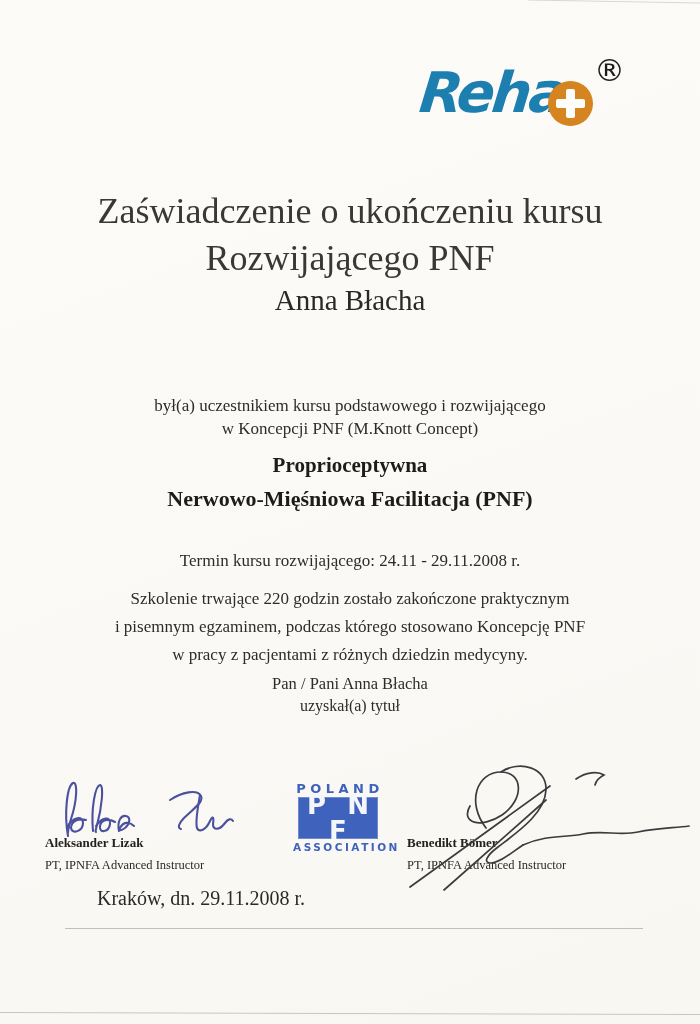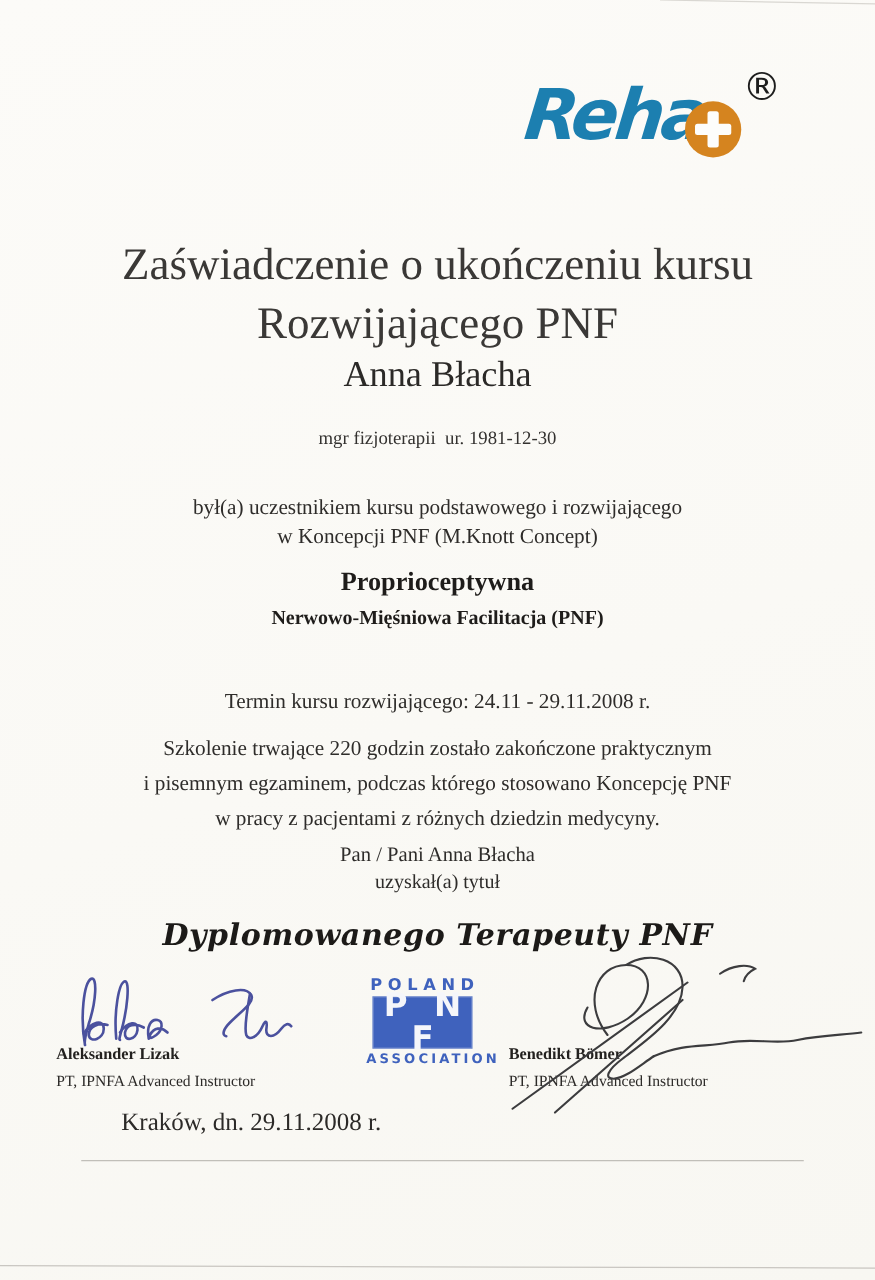--- a/index.html
+++ b/index.html
@@ -36,21 +36,21 @@
   }
   
   .cline{ position:absolute; left:0; width:700px; text-align:center; }
   .title-1{ top:190px; font-size:36px; color:#3a3836; }
   .title-2{ top:237px; font-size:36px; color:#3a3836; }
   .name   { top:284px; font-size:29px; color:#2b2927; }
   .subline{ top:343px; font-size:15px; color:#33312f; white-space:pre; }
   .part-1 { top:396px; font-size:17px; }
   .part-2 { top:419px; font-size:17px; }
   .course-1{ top:453px; font-size:21px; font-weight:bold; color:#1e1c1a; }
-  .course-2{ top:486px; font-size:16px; font-weight:bold; color:#1e1c1a; }
+  .course-2{ top:486px; font-size:22px; font-weight:bold; color:#1e1c1a; }
   .term   { top:551px; font-size:17px; }
   .desc-1 { top:589px; font-size:17px; }
   .desc-2 { top:617px; font-size:17px; }
   .desc-3 { top:645px; font-size:17px; }
   .grant-1{ top:674px; font-size:16.5px; }
   .grant-2{ top:697px; font-size:16px; }
   .awarded{
     top:733px; font-size:24px; font-weight:bold; font-style:italic;
     font-family:"DejaVu Serif", serif; color:#1c1a18; letter-spacing:0.5px;
   }
@@ -102,37 +102,35 @@
   <div class="reha-logo">
     <span class="reha-text">Reha</span>
     <span class="reha-plus-circle"></span>
     <span class="reha-reg">®</span>
   </div>
 
   <div class="cline title-1">Zaświadczenie o ukończeniu kursu</div>
   <div class="cline title-2">Rozwijającego PNF</div>
 
   <div class="cline name">Anna Błacha</div>
-  <div class="cline subline">mgr fizjoterapii  ur. 1981-12-30</div>
 
   <div class="cline part-1">był(a) uczestnikiem kursu podstawowego i rozwijającego</div>
   <div class="cline part-2">w Koncepcji PNF (M.Knott Concept)</div>
 
   <div class="cline course-1">Proprioceptywna</div>
   <div class="cline course-2">Nerwowo-Mięśniowa Facilitacja (PNF)</div>
 
   <div class="cline term">Termin kursu rozwijającego: 24.11 - 29.11.2008 r.</div>
 
   <div class="cline desc-1">Szkolenie trwające 220 godzin zostało zakończone praktycznym</div>
   <div class="cline desc-2">i pisemnym egzaminem, podczas którego stosowano Koncepcję PNF</div>
   <div class="cline desc-3">w pracy z pacjentami z różnych dziedzin medycyny.</div>
 
   <div class="cline grant-1">Pan / Pani Anna Błacha</div>
   <div class="cline grant-2">uzyskał(a) tytuł</div>
-  <div class="cline awarded">Dyplomowanego Terapeuty PNF</div>
 
   <svg class="sig-svg sig-left-svg" width="215" height="78" viewBox="0 0 215 78">
     <g fill="none" stroke="#4b519e" stroke-width="2.1" stroke-linecap="round">
       <path d="M16,66 C12,44 15,16 21,13 C26,11 25,31 19,49 C17,56 15,63 16,66"></path>
       <path d="M15,57 C21,47 31,45 31,53 C31,61 20,65 19,58 C19,51 27,48 34,50"></path>
       <path d="M41,61 C39,39 43,16 48,15 C52,15 50,37 45,55 C44,59 43,62 44,62"></path>
       <path d="M44,56 C50,47 59,46 58,54 C57,62 47,64 48,56 C49,50 56,48 63,52"></path>
       <path d="M67,61 C65,51 69,45 74,46 C79,47 78,54 73,58 C69,61 67,61 68,58 C71,52 77,51 82,56"></path>
       <path d="M118,30 C130,22 145,19 149,26 C152,32 141,39 132,48 C127,53 125,58 129,59"></path>
       <path d="M148,25 C146,37 143,51 145,58 C147,63 154,60 158,51 C161,45 162,47 161,54 C161,60 167,61 173,53 C176,49 179,48 181,51"></path>

